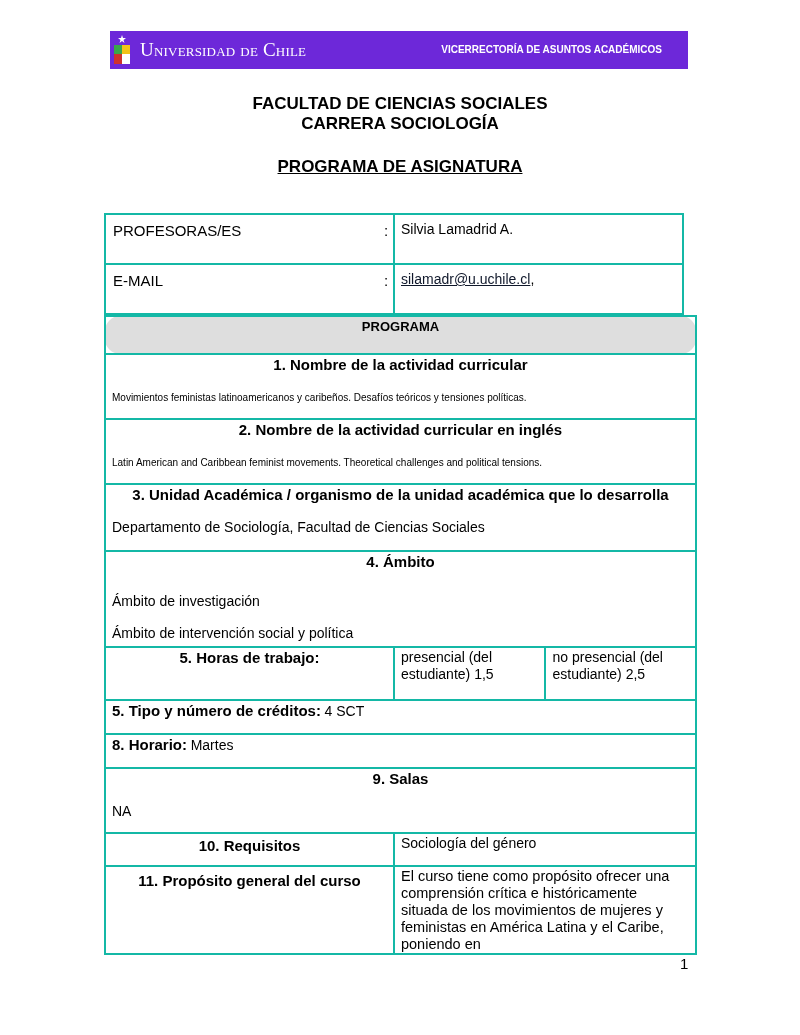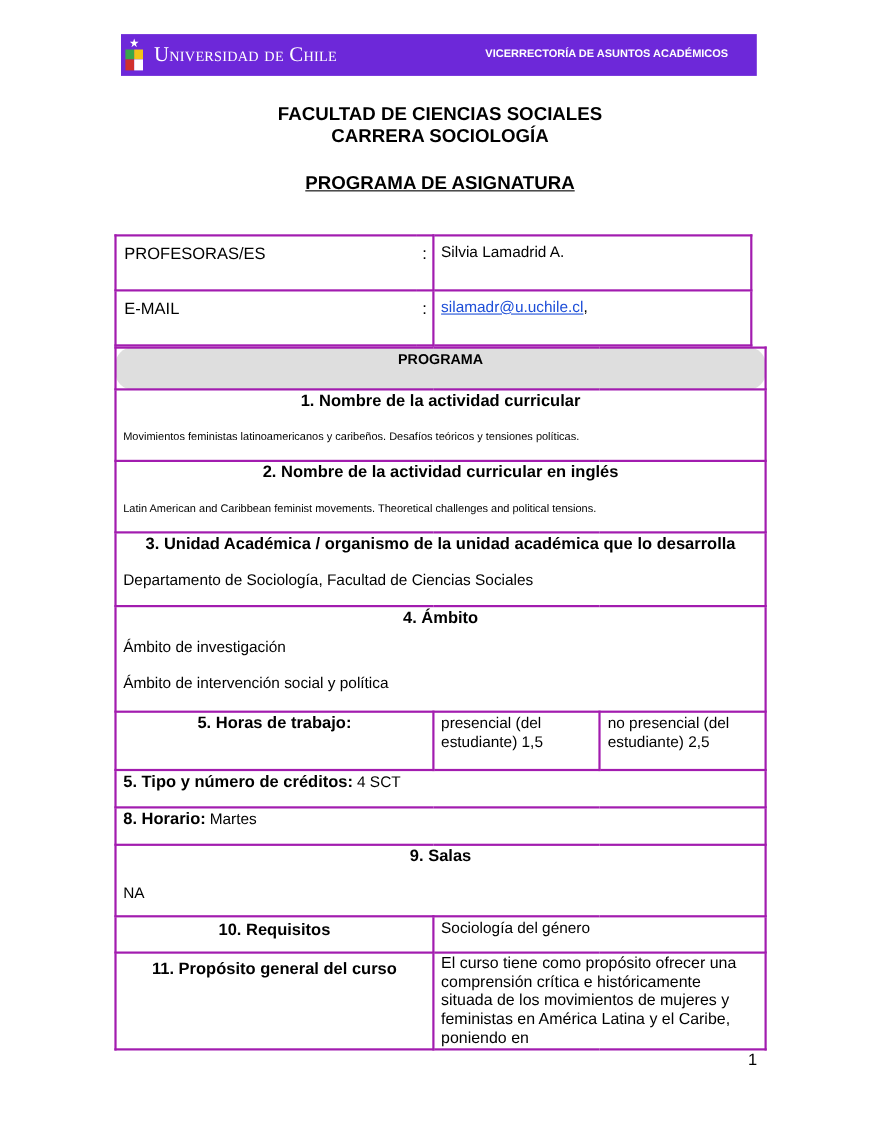--- a/index.html
+++ b/index.html
@@ -12,28 +12,28 @@
                    font-family: "Liberation Serif", serif; font-size: 19px; letter-spacing: 0.2px;
                    font-variant: small-caps; line-height: 20px; }
     .banner .vice { position: absolute; right: 26px; top: 13px; color: #fff; font-weight: bold;
                     font-size: 10px; line-height: 12px; }
     .title { position: absolute; left: 0; width: 800px; text-align: center; font-weight: bold;
              font-size: 17px; line-height: 20px; }
     .t1 { top: 94px; }
     .t2 { top: 114px; }
     .t3 { top: 157px; text-decoration: underline; }
     table { border-collapse: collapse; position: absolute; }
-    td { border: 2px solid #a21caf; vertical-align: top; padding: 0; }
+    td { border: 2px solid #14b8a6; vertical-align: top; padding: 0; }
     .info { left: 104px; top: 213px; width: 580px; }
     .info td { height: 30px; font-size: 15px; }
     .info .lab { width: 260px; padding: 7px 6px 0 7px; }
     .info .colon { width: 14px; border-left: none; text-align: center; padding-top: 7px; }
     .info .lab { border-right: none; }
     .info .val { padding: 6px 6px 12px 6px; font-size: 14px; }
-    .info a { color: #1d4ed8; text-decoration: underline; }
+    .info a { color: #0f172a; text-decoration: underline; }
     .prog { left: 104px; top: 315px; width: 593px; }
     .prog td { font-size: 13px; border-radius: 15px; }
     .head { background: #dedede; text-align: center; font-weight: bold; font-size: 15px;
             height: 34px; padding-top: 2px; }
     .sec-title { font-weight: bold; font-size: 15px; display: block; line-height: 18px; text-align: center; }
     .cellpad { padding: 1px 6px 0 6px; }
     .body-text { display: block; font-size: 10px; line-height: 16px; }
     .body-text2 { display: block; font-size: 14px; line-height: 17px; }
     .pg { position: absolute; left: 680px; top: 955px; font-size: 15px; }
   </style>
@@ -95,21 +95,21 @@
       </tr>
   <tr>
         <td colspan="3" class="cellpad" style="height:64px">
     <span class="sec-title">3. Unidad Académica / organismo de la unidad académica que lo desarrolla</span>
     <span class="body-text2" style="margin-top:15px">Departamento de Sociología, Facultad de Ciencias Sociales</span>
   </td>
       </tr>
   <tr>
         <td colspan="3" class="cellpad" style="height:93px">
     <span class="sec-title">4. Ámbito</span>
-    <span class="body-text2" style="margin-top:9px">Ámbito de investigación</span>
+    <span class="body-text2" style="margin-top:22px">Ámbito de investigación</span>
     <span class="body-text2" style="margin-top:15px">Ámbito de intervención social y política</span>
   </td>
       </tr>
   <tr>
     <td class="cellpad" style="height:50px">
           <span class="sec-title">5. Horas de trabajo:</span>
         </td>
     <td class="cellpad">
           <span class="body-text2">presencial (del estudiante) 1,5</span>
         </td>

